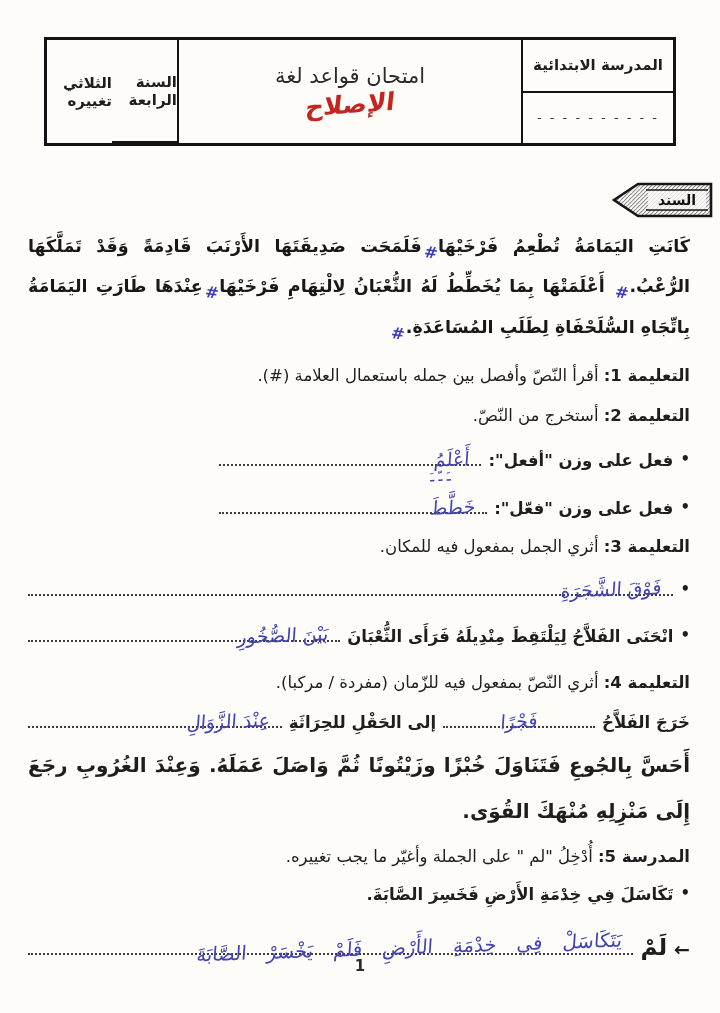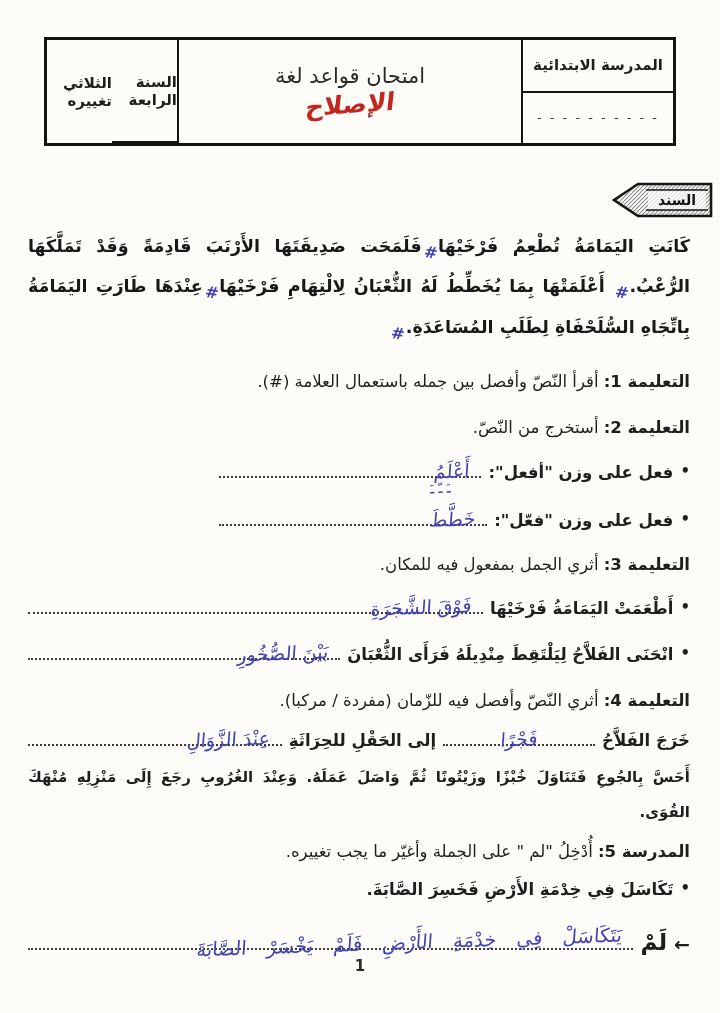--- a/index.html
+++ b/index.html
@@ -50,21 +50,21 @@
     font-size:17.5px; font-weight:bold; line-height:2.3;
     text-align:justify; text-align-last:right;
     color:#181818;
   }
   .hash {
     color:#3c3cb4; font-weight:bold; font-size:16px;
     display:inline-block; transform:translateY(6px) rotate(8deg);
     margin:0 2px; letter-spacing:-1px;
   }
 
-  .inst { margin-top:22px; font-size:16.5px; line-height:1.6; }
+  .inst { margin-top:16px; font-size:16.5px; line-height:1.6; }
   .inst-label { font-weight:bold; }
 
   .bullet-line {
     margin-top:18px; display:flex; align-items:baseline; gap:7px;
     font-size:16.5px; font-weight:bold; white-space:nowrap;
   }
   .bullet { font-size:15px; transform:translateY(-2px); }
 
   .fill {
     position:relative; display:inline-block;
@@ -79,21 +79,21 @@
     transform:skewX(-6deg) rotate(-2deg);
   }
   .hand.center { right:50%; transform:translateX(50%) skewX(-6deg) rotate(-2deg); }
   .hand-note {
     position:absolute; top:-26px; right:36px;
     color:#4343b2; font-size:12px; white-space:nowrap;
     transform:rotate(-3deg);
   }
   .hand.stretch { word-spacing:14px; letter-spacing:1px; font-size:19.5px; }
 
-  .cont { margin-top:10px; font-size:15px; font-weight:bold; line-height:2.3; text-align:justify; text-align-last:right; }
+  .cont { margin-top:10px; font-size:20px; font-weight:bold; line-height:2.3; text-align:justify; text-align-last:right; }
 
   .arrow-glyph { font-size:19px; font-weight:bold; transform:translateY(1px); }
   .lam { font-size:23px; }
 
   .page-number {
     position:absolute; bottom:38px; left:0; right:0;
     text-align:center; font-size:15px; color:#2b2b2b; font-weight:bold;
     direction:ltr;
   }
 </style>
@@ -136,21 +136,21 @@
     <div class="passage">
       <span>كَانَتِ اليَمَامَةُ تُطْعِمُ فَرْخَيْهَا</span><span class="hash">#</span><span>فَلَمَحَت صَدِيقَتَهَا الأَرْنَبَ قَادِمَةً وَقَدْ تَمَلَّكَهَا الرُّعْبُ.</span><span class="hash">#</span>
       <span>أَعْلَمَتْهَا بِمَا يُخَطِّطُ لَهُ الثُّعْبَانُ لِالْتِهَامِ فَرْخَيْهَا</span><span class="hash">#</span><span>عِنْدَهَا طَارَتِ اليَمَامَةُ بِاتِّجَاهِ السُّلَحْفَاةِ لِطَلَبِ المُسَاعَدَةِ.</span><span class="hash">#</span>
     </div>
 
     <div class="inst">
       <span class="inst-label">التعليمة 1:</span>
       <span>أقرأ النّصّ وأفصل بين جمله باستعمال العلامة (#).</span>
     </div>
 
-    <div class="inst" style="margin-top:20px;">
+    <div class="inst" style="margin-top:14px;">
       <span class="inst-label">التعليمة 2:</span>
       <span>أستخرج من النّصّ.</span>
     </div>
 
     <div class="bullet-line">
       <span class="bullet">•</span>
       <span>فعل على وزن "أفعل":</span>
       <span class="fill" style="width:262px;">
         <span class="hand">أَعْلَمُ</span>
       </span>
@@ -165,37 +165,36 @@
       </span>
     </div>
 
     <div class="inst" style="">
       <span class="inst-label">التعليمة 3:</span>
       <span>أثري الجمل بمفعول فيه للمكان.</span>
     </div>
 
     <div class="bullet-line">
       <span class="bullet">•</span>
-      <span>أَطْعَمَتْ اليَمَامَةُ فَرْخَيْهَا</span>
       <span class="fill grow">
         <span class="hand">فَوْقَ الشَّجَرَةِ</span>
       </span>
     </div>
 
     <div class="bullet-line" style="margin-top:24px;">
       <span class="bullet">•</span>
       <span>انْحَنَى الفَلاَّحُ لِيَلْتَقِطَ مِنْدِيلَهُ فَرَأَى الثُّعْبَانَ</span>
       <span class="fill grow">
         <span class="hand">بَيْنَ الصُّخُورِ</span>
       </span>
     </div>
 
     <div class="inst" style="margin-top:24px;">
       <span class="inst-label">التعليمة 4:</span>
-      <span>أثري النّصّ وأفصل فيه للزّمان (مفردة / مركبا).</span>
+      <span>أثري النّصّ بمفعول فيه للزّمان (مفردة / مركبا).</span>
     </div>
 
     <div class="bullet-line" style="margin-top:14px;">
       <span>خَرَجَ الفَلاَّحُ</span>
       <span class="fill" style="width:152px;">
         <span class="hand center">فَجْرًا</span>
       </span>
       <span>إلى الحَقْلِ للحِرَاثَةِ</span>
       <span class="fill grow">
         <span class="hand">عِنْدَ الزَّوَالِ</span>

